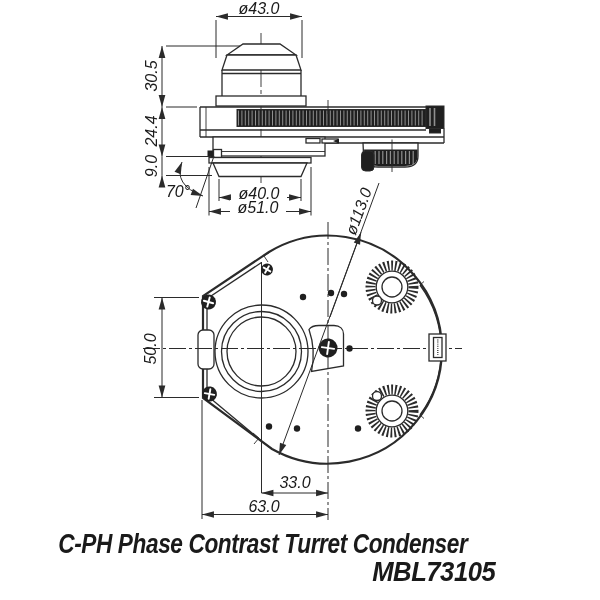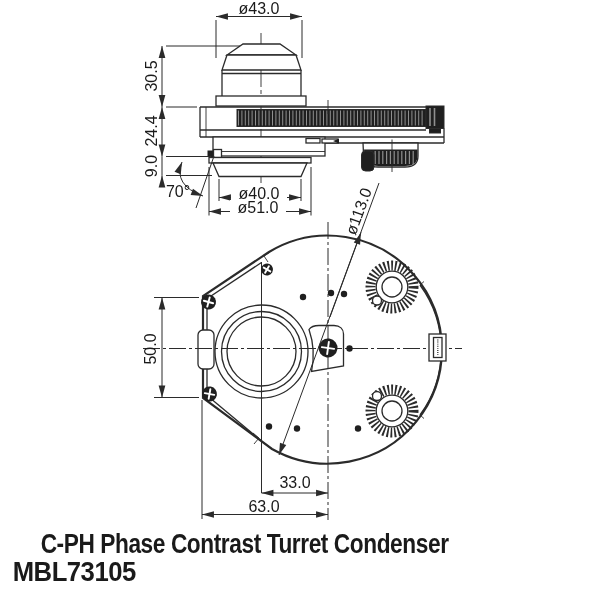--- a/index.html
+++ b/index.html
@@ -1,20 +1,21 @@
 <!DOCTYPE html>
 <html style="--line: #2b2b2b; --fill-dark: #1f1f1f; --text: #1a1a1a; --background: #ffffff;"><head>
 <meta charset="utf-8">
 <style>
   html,body { margin:0; padding:0; }
   .page {
     position:relative; width:600px; height:600px;
     background:var(--background,#fff);
     font-family:"Liberation Sans", sans-serif;
     overflow:hidden;
+    font-style:italic;
   }
   svg text {
     font-family:"Liberation Sans", sans-serif;
     font-size:16px;
     fill:var(--text,#1a1a1a);
   }
   .ln    { fill:none; stroke:var(--line,#2b2b2b); stroke-width:1.3; }
   .ln2   { fill:none; stroke:var(--line,#2b2b2b); stroke-width:2.2; }
   .lnw   { fill:#fff; stroke:var(--line,#2b2b2b); stroke-width:1.3; }
   .thin  { fill:none; stroke:var(--line,#2b2b2b); stroke-width:0.9; }
@@ -23,21 +24,21 @@
   .fd    { fill:var(--fill-dark,#1f1f1f); stroke:none; }
   .fdl   { fill:var(--fill-dark,#1f1f1f); stroke:var(--line,#2b2b2b); stroke-width:1; }
   .wstripe { stroke:#fff; opacity:0.5; fill:none; }
   .wk    { fill:none; stroke:var(--line,#2b2b2b); }
   .screw { fill:var(--fill-dark,#1f1f1f); stroke:none; }
   .cross { stroke:#fff; stroke-width:1.9; stroke-linecap:round; fill:none; }
   .txtbg { fill:#fff; }
   .amk   { fill:var(--line,#2b2b2b); }
   .caption {
     position:absolute; left:0; top:530px; width:508px;
-    text-align:left; font-weight:bold; color:var(--text,#1a1a1a);
+    text-align:right; font-weight:bold; color:var(--text,#1a1a1a);
     line-height:1.08;
   }
   .cap1 { font-size:27px; transform:scaleX(0.84); transform-origin:center; letter-spacing:-0.5px; }
   .cap2 { font-size:27px; transform:scaleX(0.95); transform-origin:center; letter-spacing:-0.5px; margin-top:-1px; }
 </style>
 </head>
 <body>
 
 <div class="page">
 

